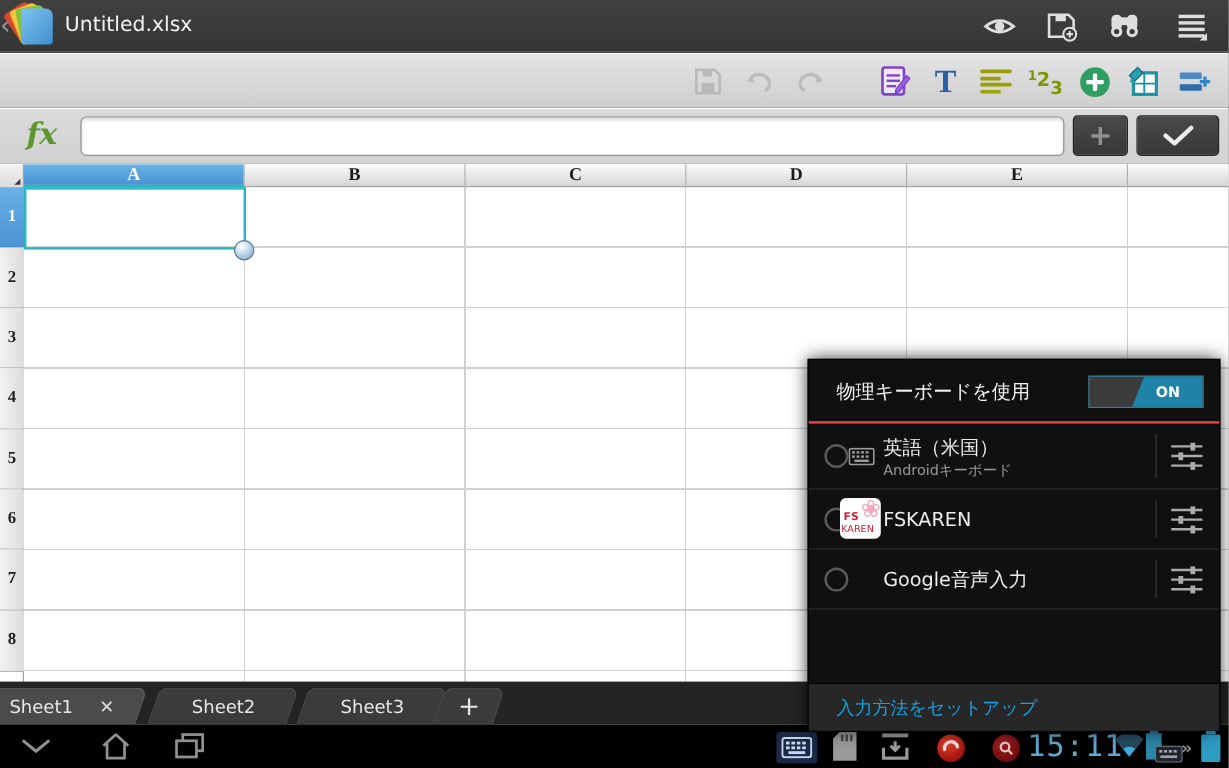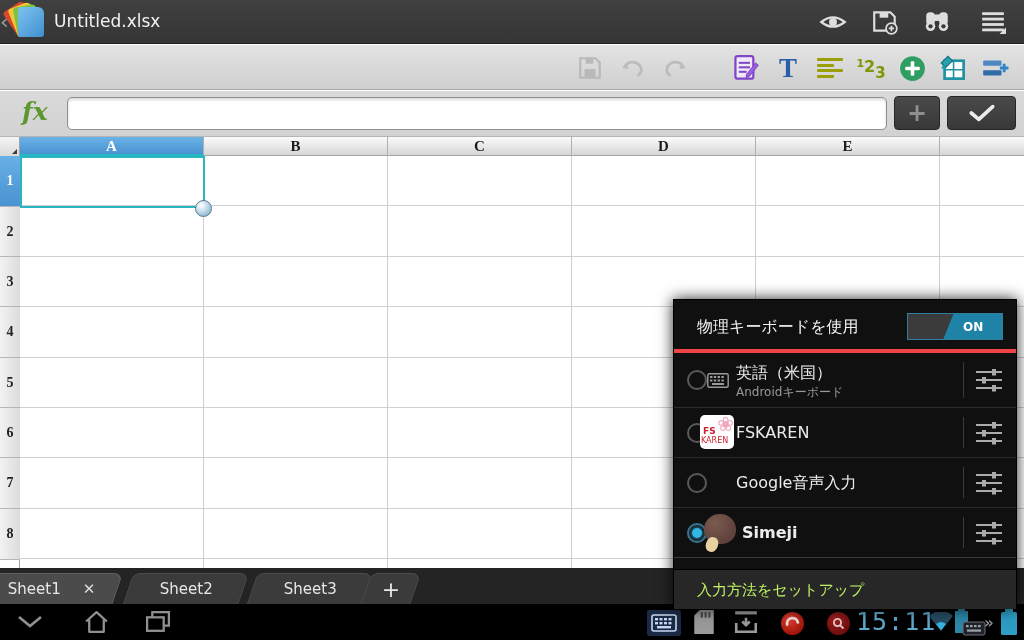--- a/index.html
+++ b/index.html
@@ -86,21 +86,21 @@
   .time { position:absolute; left:856px; top:3px; width:78px; color:#5ea9cd; font-family:"DejaVu Sans Mono","Liberation Mono",monospace;
     font-size:25px; letter-spacing:1px; }
   .chev2 { position:absolute; left:984px; top:10px; color:#8f8f8f; font-size:15px; font-weight:bold; letter-spacing:-2px; }
   .kb-tile { position:absolute; left:647px; top:6px; width:34px; height:26px; background:#1b2a44; border-radius:2px;
     display:flex; align-items:center; justify-content:center; }
   .badge-circle { position:absolute; border-radius:50%; display:flex; align-items:center; justify-content:center; }
 
   
   .ime { position:absolute; left:673px; top:299px; width:344px; height:309px; background:#101010;
     box-shadow:0 0 14px rgba(0,0,0,.85); border:1px solid #000; }
-  .ime-header { position:absolute; left:0; top:0; width:100%; height:53px; border-bottom:4px solid #ef4444; }
+  .ime-header { position:absolute; left:0; top:0; width:100%; height:53px; border-bottom:2px solid #ef4444; }
   .ime-title { position:absolute; left:23px; top:17px; color:#f2f2f2; font-size:16px; }
   .toggle { position:absolute; right:13px; top:13px; width:96px; height:27px; border:1px solid #2f7f9c; background:#3b3b3b; overflow:hidden; }
   .toggle-on { position:absolute; right:-8px; top:-1px; width:62px; height:29px; background:#1e83a6; transform:skewX(-22deg); }
   .toggle-on span { display:block; transform:skewX(22deg); color:#fff; font-size:12px; font-weight:bold; text-align:center; line-height:28px; padding-right:12px; }
   .ime-item { position:absolute; left:0; width:100%; border-bottom:1px solid #2c2c2c; }
   .radio { position:absolute; left:13px; top:50%; margin-top:-10px; width:20px; height:20px; border-radius:50%; border:2px solid #5a5a5a; }
   .radio.on { border-color:#3f6d84; }
   .radio.on:after { content:""; position:absolute; left:3px; top:3px; width:10px; height:10px; border-radius:50%;
     background:#33b5e5; box-shadow:0 0 6px #33b5e5; }
   .ime-label { position:absolute; left:62px; color:#ececec; font-size:16px; }
@@ -110,21 +110,21 @@
   .fskaren-icon { position:absolute; left:26px; top:7px; width:34px; height:34px; background:#fff; border-radius:5px; overflow:hidden; }
   .fskaren-icon .fs { position:absolute; left:3px; top:12px; color:#cc2233; font-weight:bold; font-size:9px; line-height:9px; }
   .fskaren-icon .karen { position:absolute; left:1px; top:22px; color:#cc2233; font-weight:normal; font-size:8px; line-height:8px; }
   .fskaren-icon .flower { position:absolute; right:0px; top:-3px; color:#f2a7bc; font-size:20px; }
   .simeji-icon { position:absolute; left:26px; top:5px; width:38px; height:38px; }
   .simeji-cap { position:absolute; left:4px; top:1px; width:32px; height:30px; border-radius:50% 50% 46% 46%;
     background:radial-gradient(circle at 35% 30%, #7c5a50, #5f423b 70%); }
   .simeji-stem { position:absolute; left:6px; top:24px; width:12px; height:15px; border-radius:45%;
     background:#e8d2a0; transform:rotate(18deg); }
   .ime-footer { position:absolute; left:0; top:269px; width:100%; height:40px; background:#272727; border-top:1px solid #000; }
-  .ime-footer span { position:absolute; left:23px; top:11px; color:#bef264; font-size:15px; }
+  .ime-footer span { position:absolute; left:23px; top:11px; color:#0ea5e9; font-size:15px; }
 </style>
 </head>
 <body>
 
 <div class="screen">
 
   <div class="title-bar">
     <div class="back-chevron">‹</div>
     <div class="wps-icon">
       <div class="wps-page wps-p1"></div>
@@ -465,40 +465,19 @@
             <line x1="2" y1="21" x2="28" y2="21"></line>
           </g>
           <g fill="#ababab">
             <rect x="18" y="2" width="4" height="6.5"></rect>
             <rect x="8" y="10" width="4" height="6.5"></rect>
             <rect x="18" y="18" width="4" height="6.5"></rect>
           </g>
         </svg>
     </div>
 
-    <div class="ime-item" style="top:208px; height:50px; border-bottom:1px solid #3a3a3a;">
-      <div class="radio on"></div>
-      <div class="simeji-icon">
-        <div class="simeji-cap"></div>
-          <div class="simeji-stem"></div>
-      </div>
-      <div class="ime-label" style="left:68px; top:15px; font-weight:bold;">Simeji</div>
-      <div class="row-divider"></div>
-      <svg class="tune" viewBox="0 0 30 26">
-          <g stroke="#ababab" stroke-width="2">
-            <line x1="2" y1="5" x2="28" y2="5"></line>
-            <line x1="2" y1="13" x2="28" y2="13"></line>
-            <line x1="2" y1="21" x2="28" y2="21"></line>
-          </g>
-          <g fill="#ababab">
-            <rect x="18" y="2" width="4" height="6.5"></rect>
-            <rect x="8" y="10" width="4" height="6.5"></rect>
-            <rect x="18" y="18" width="4" height="6.5"></rect>
-          </g>
-        </svg>
-    </div>
 
     <div class="ime-footer">
       <span>入力方法をセットアップ</span>
     </div>
   </div>
 
 </div>
 
 </body></html>

